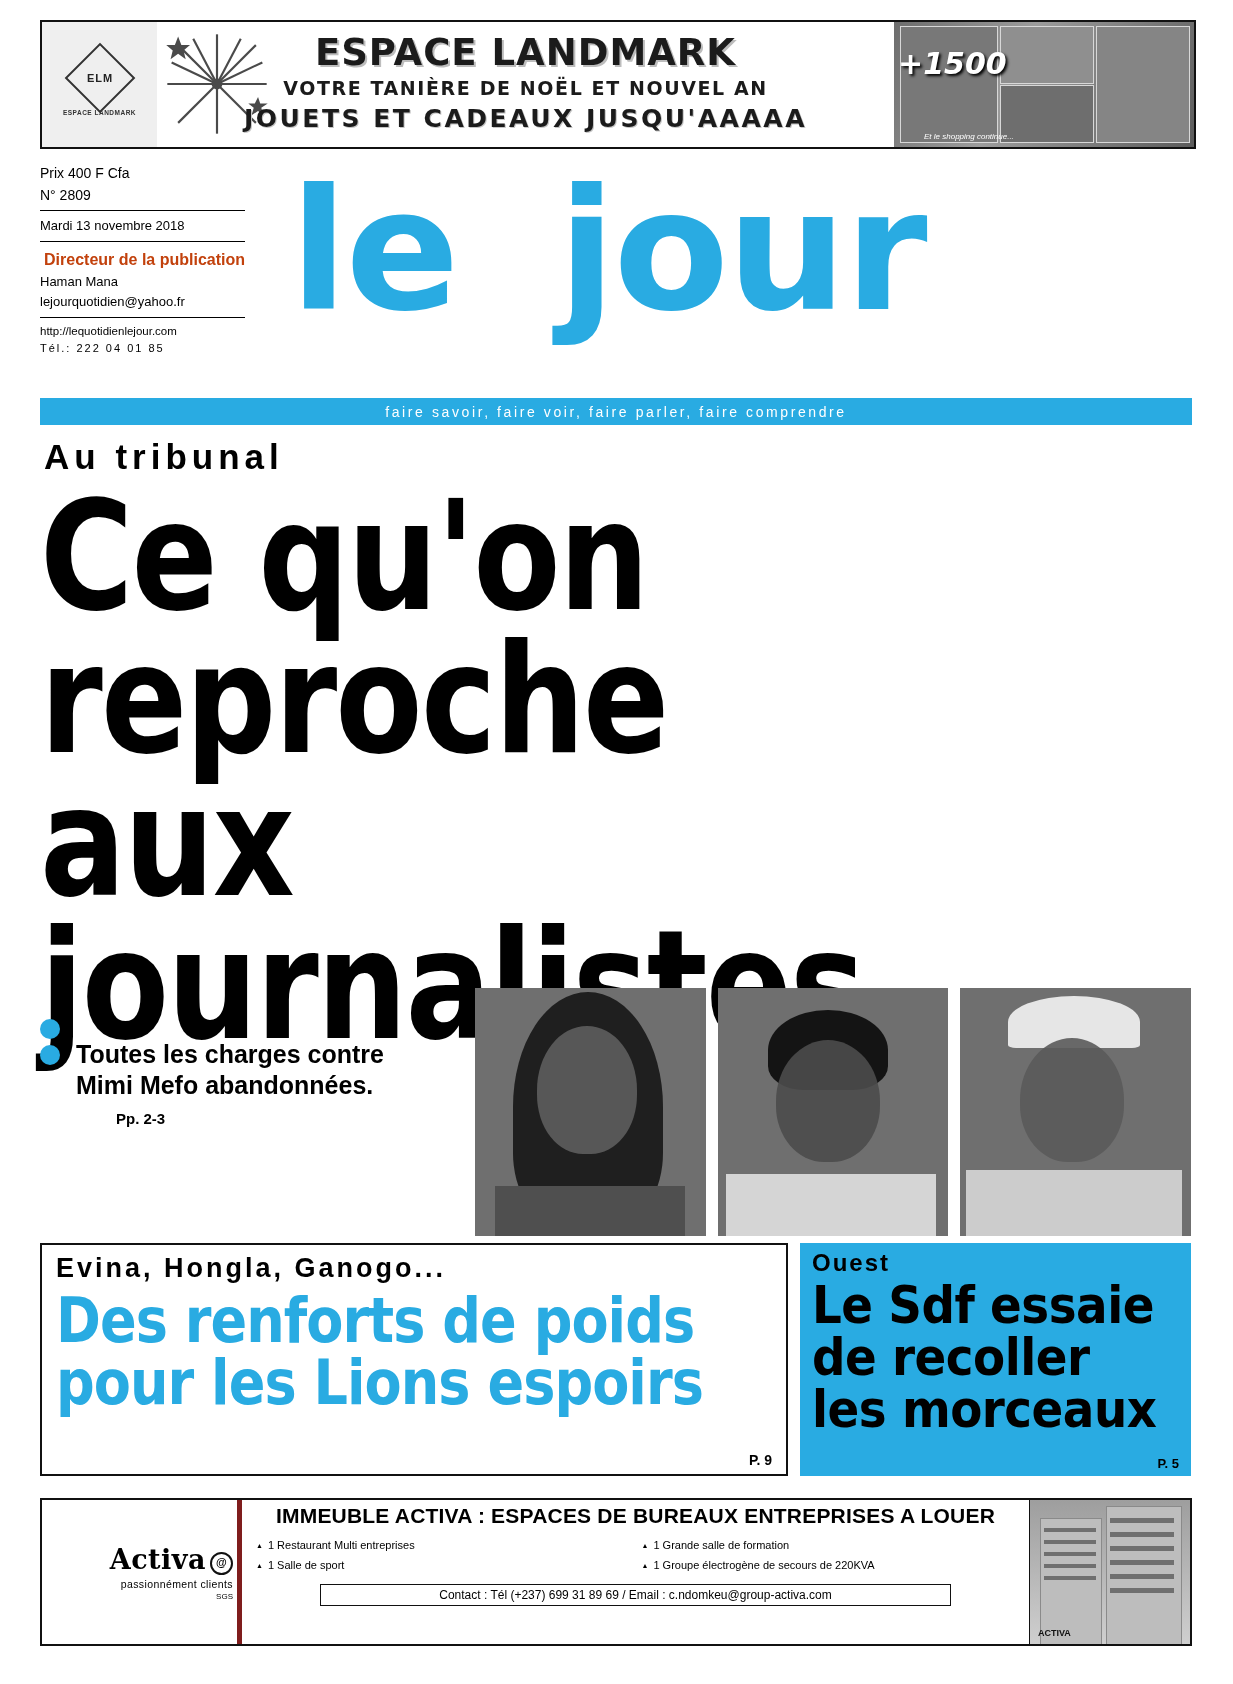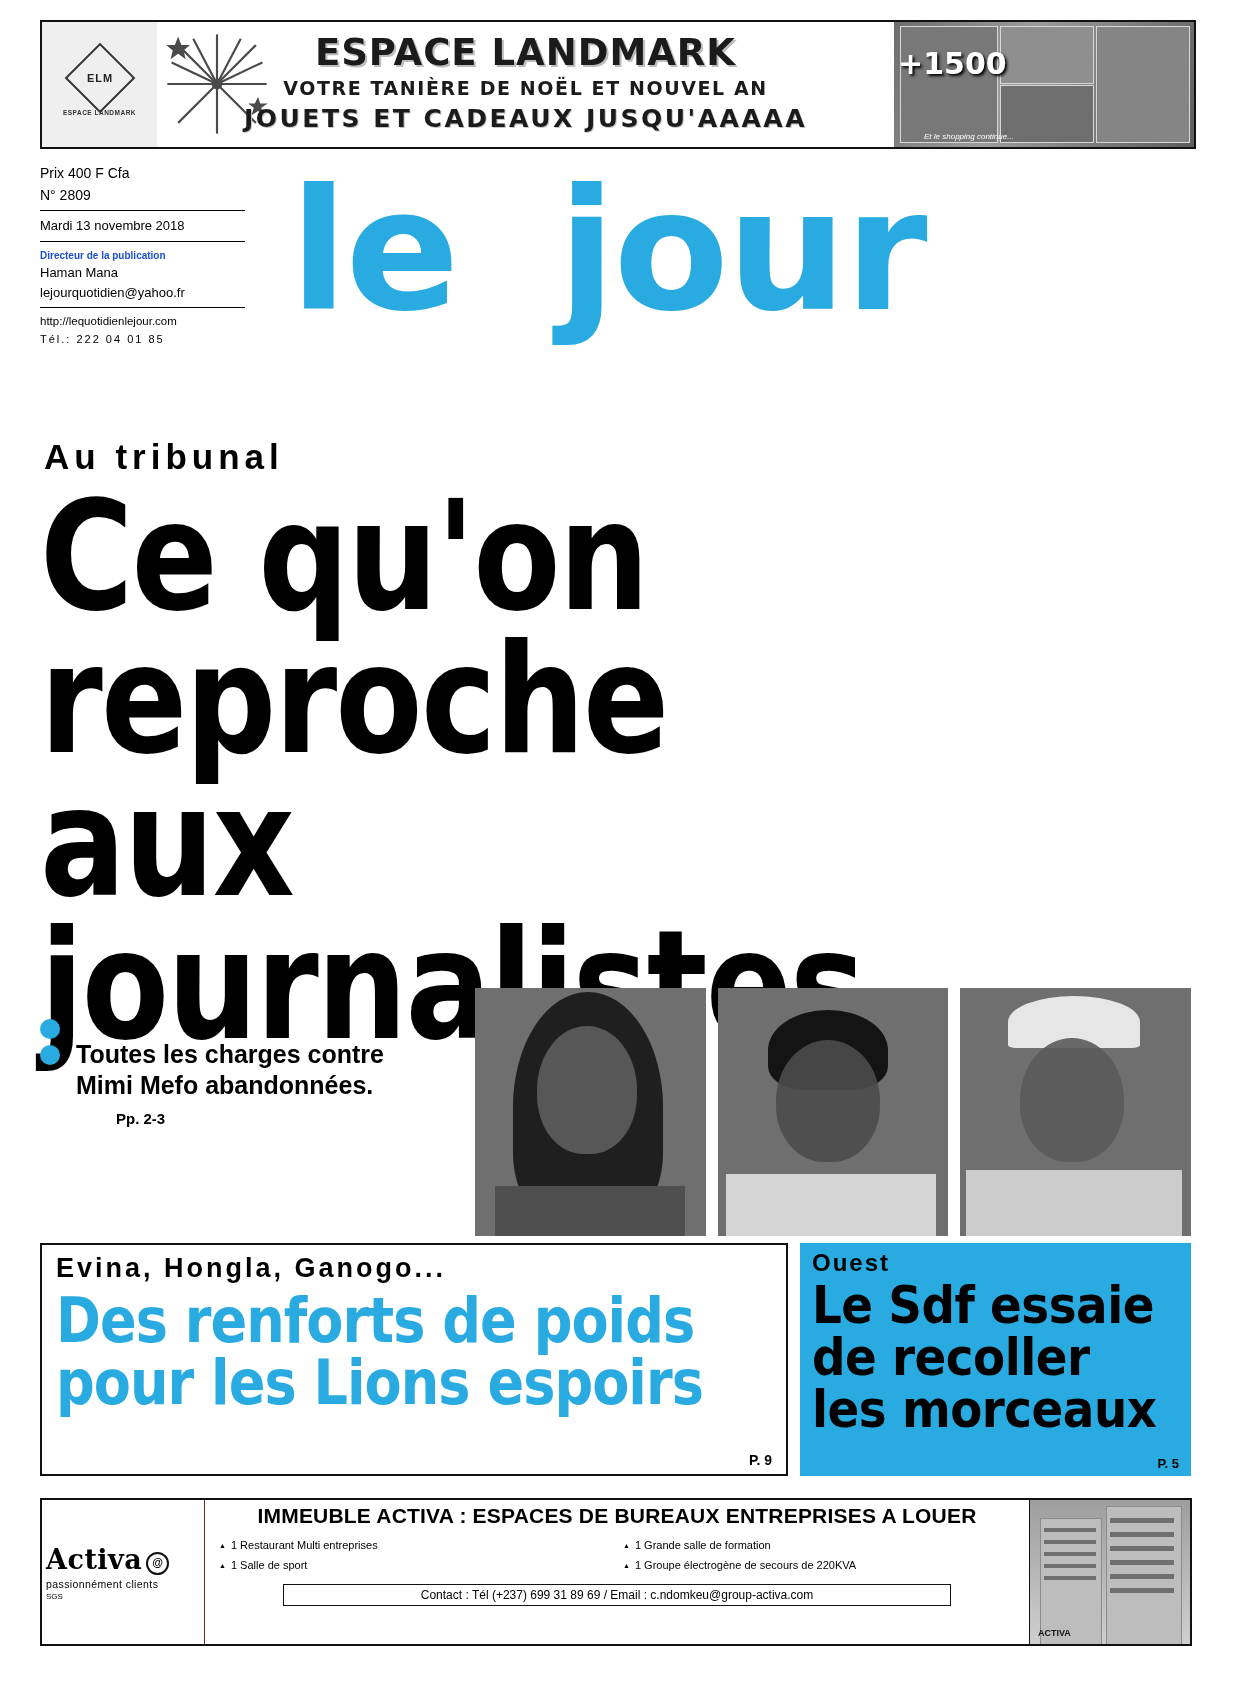--- a/index.html
+++ b/index.html
@@ -123,20 +123,21 @@
     background: #8a8a8a;
     border: 1px solid #d8d8d8;
   }
   .topad .plus {
     position: absolute;
     left: 4px;
     top: 24px;
     font-size: 30px;
     font-weight: bold;
     color: #fff;
+    font-style: italic;
     text-shadow: 2px 2px 3px #000;
     font-family: "DejaVu Sans", sans-serif;
   }
   .topad .shopping {
     position: absolute;
     bottom: 6px;
     left: 30px;
     font-size: 8px;
     color: #fff;
     font-style: italic;
@@ -160,24 +161,25 @@
   }
   .infocol .price { font-size: 14px; }
   .infocol .num { font-size: 14px; }
   .infocol hr {
     border: 0;
     border-top: 1px solid #000;
     margin: 4px 0 5px 0;
   }
   .infocol .date { font-size: 13px; }
   .infocol .dir {
-    color: #1d4ed8;
-    font-weight: bold;
-    font-size: 10px;
+    color: #c2410c;
+    font-weight: bold;
+    font-size: 16px;
     margin-top: 6px;
+    text-align: right;
   }
   .infocol .dirname { font-size: 13px; }
   .infocol .mail { font-size: 13px; }
   .infocol .web { font-size: 11.5px; margin-top: 3px;}
   .infocol .tel { font-size: 11px; letter-spacing: 2px; }
 
   .logotype {
     position: absolute;
     left: 250px;
     top: -12px;
@@ -375,25 +377,25 @@
     top: 1498px;
     width: 1152px;
     height: 148px;
     border: 2px solid #111;
     box-sizing: border-box;
     display: flex;
     background: #fff;
     overflow: hidden;
   }
   .bottomad .brand {
-    width: 163px;
-    border-right: 1px solid #7f1d1d;
+    width: 200px;
+    border-right: 5px solid #7f1d1d;
     display: flex;
     flex-direction: column;
-    align-items: flex-start;
+    align-items: flex-end;
     justify-content: center;
     padding: 4px;
     box-sizing: border-box;
   }
   .bottomad .brand .name {
     font-size: 27px;
     font-weight: bold;
     letter-spacing: 0.5px;
     font-family: "DejaVu Serif", serif;
   }
@@ -533,20 +535,23 @@
       <div class="web">http://lequotidienlejour.com</div>
       <div class="tel">Tél.: 222 04 01 85</div>
     </div>
 
     <div class="logotype">
       <span>le</span>
       <span style="display:inline-block;width:44px;"></span><span>jour</span>
     </div>
   </div>
 
+  <div class="sloganbar">
+    <span>faire savoir, faire voir, faire parler, faire comprendre</span>
+  </div>
 
   <div class="kicker" style="top:437px;">Au tribunal</div>
 
   <div class="headline" style="top:486px;">
     <span class="l1">Ce qu'on reproche</span>
     <span class="l2">aux journalistes</span>
   </div>
 
   <div class="bullets">
     <div class="item">

